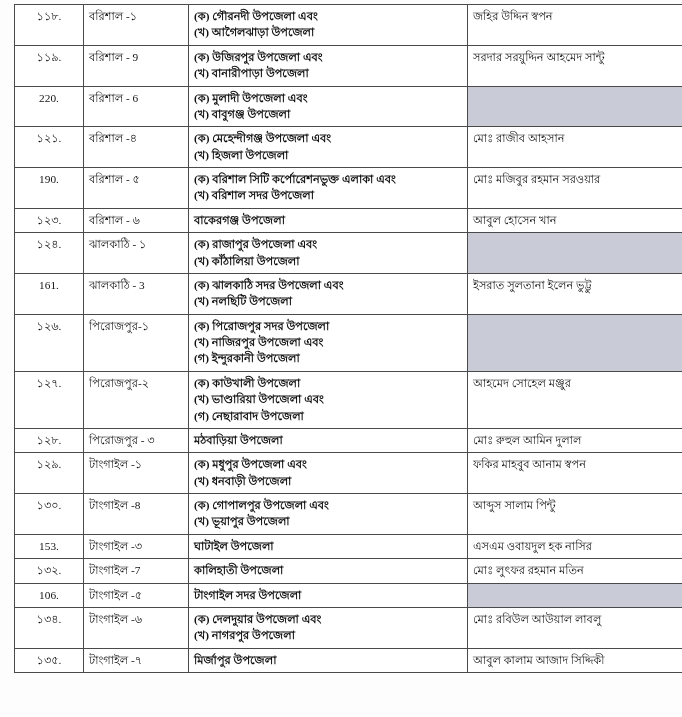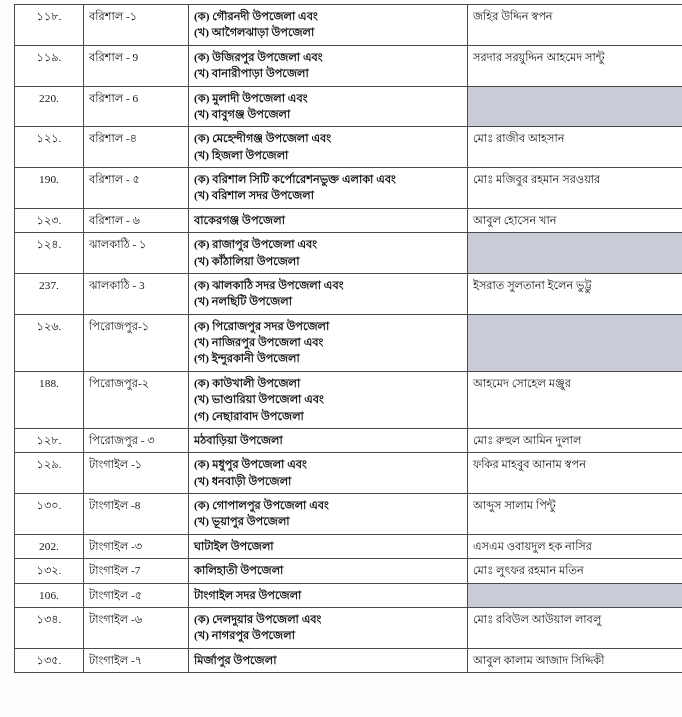--- a/index.html
+++ b/index.html
@@ -134,42 +134,42 @@
           <td class="col-const">ঝালকাঠি - ১</td>
           <td class="col-area">
             <span class="area-line">(ক) রাজাপুর উপজেলা এবং</span>
             <span class="area-line">(খ) কাঁঠালিয়া উপজেলা</span>
           </td>
           <td class="col-name name-cell shaded">
             <span class="blank-name"></span>
           </td>
         </tr>
         <tr>
-          <td class="col-sl">237.</td>
+          <td class="col-sl">161.</td>
           <td class="col-const">ঝালকাঠি - 3</td>
           <td class="col-area">
             <span class="area-line">(ক) ঝালকাঠি সদর উপজেলা এবং</span>
             <span class="area-line">(খ) নলছিটি উপজেলা</span>
           </td>
           <td class="col-name name-cell">ইসরাত সুলতানা ইলেন ভুট্টু</td>
         </tr>
         <tr>
           <td class="col-sl">১২৬.</td>
           <td class="col-const">পিরোজপুর-১</td>
           <td class="col-area">
             <span class="area-line">(ক) পিরোজপুর সদর উপজেলা</span>
             <span class="area-line">(খ) নাজিরপুর উপজেলা এবং</span>
             <span class="area-line">(গ) ইন্দুরকানী উপজেলা</span>
           </td>
           <td class="col-name name-cell shaded">
             <span class="blank-name"></span>
           </td>
         </tr>
         <tr>
-          <td class="col-sl">188.</td>
+          <td class="col-sl">১২৭.</td>
           <td class="col-const">পিরোজপুর-২</td>
           <td class="col-area">
             <span class="area-line">(ক) কাউখালী উপজেলা</span>
             <span class="area-line">(খ) ভাণ্ডারিয়া উপজেলা এবং</span>
             <span class="area-line">(গ) নেছারাবাদ উপজেলা</span>
           </td>
           <td class="col-name name-cell">আহমেদ সোহেল মঞ্জুর</td>
         </tr>
         <tr>
           <td class="col-sl">১২৮.</td>
@@ -191,21 +191,21 @@
         <tr>
           <td class="col-sl">১৩০.</td>
           <td class="col-const">টাংগাইল -8</td>
           <td class="col-area">
             <span class="area-line">(ক) গোপালপুর উপজেলা এবং</span>
             <span class="area-line">(খ) ভূয়াপুর উপজেলা</span>
           </td>
           <td class="col-name name-cell">আব্দুস সালাম পিন্টু</td>
         </tr>
         <tr>
-          <td class="col-sl">202.</td>
+          <td class="col-sl">153.</td>
           <td class="col-const">টাংগাইল -৩</td>
           <td class="col-area">
             <span class="area-line">ঘাটাইল উপজেলা</span>
           </td>
           <td class="col-name name-cell">এসএম ওবায়দুল হক নাসির</td>
         </tr>
         <tr>
           <td class="col-sl">১৩২.</td>
           <td class="col-const">টাংগাইল -7</td>
           <td class="col-area">

